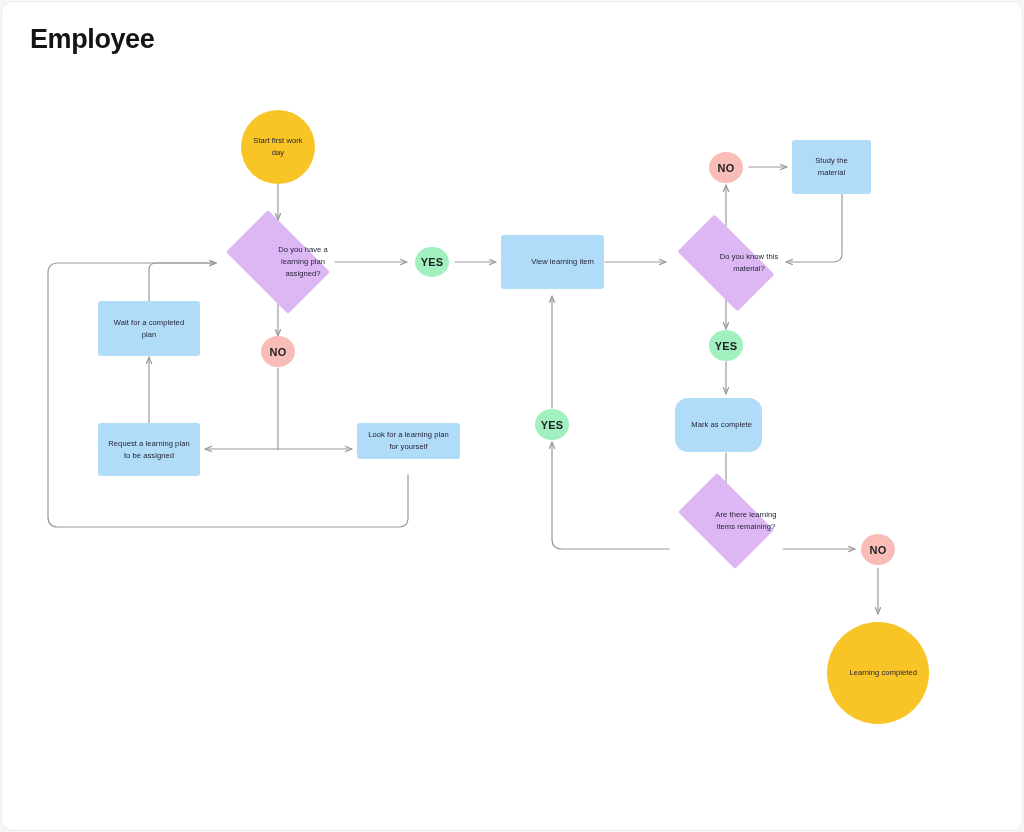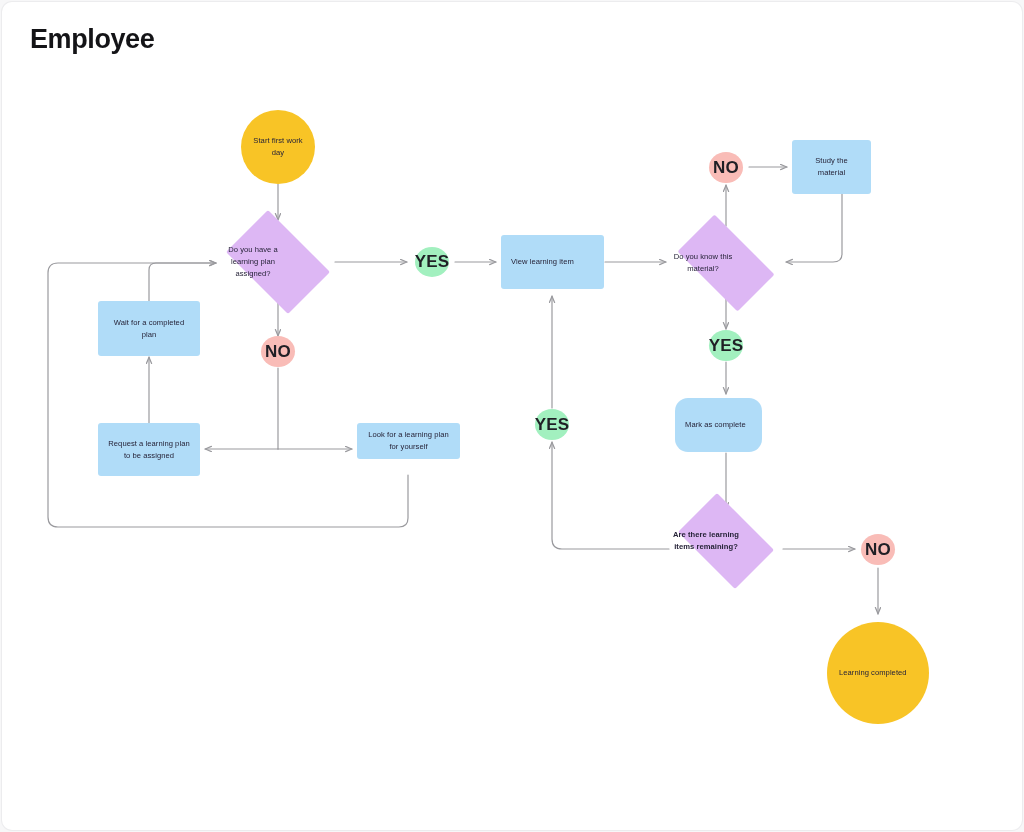--- a/index.html
+++ b/index.html
@@ -38,21 +38,21 @@
     left: 0; top: 0;
     width: 1020px;
     height: 828px;
     pointer-events: none;
   }
   .node {
     position: absolute;
     box-sizing: border-box;
     display: flex;
     align-items: center;
-    justify-content: flex-start;
+    justify-content: flex-end;
     text-align: center;
     color: #262338;
     font-size: 7.6px;
     line-height: 1.55;
     letter-spacing: 0.05px;
   }
   .node-process {
     background: #b0dcf8;
     border-radius: 3px;
   }
@@ -82,21 +82,21 @@
     position: relative;
     z-index: 2;
     max-width: 74px;
   }
   .badge {
     position: absolute;
     display: flex;
     align-items: center;
     justify-content: center;
     border-radius: 50%;
-    font-size: 17px;
+    font-size: 11px;
     font-weight: bold;
     letter-spacing: 0.2px;
     color: #1f1f25;
     box-sizing: border-box;
   }
   .badge-yes { background: #a2f0bf; }
   .badge-no  { background: #f9bcb7; }
 </style>
 </head>
 <body>
@@ -185,21 +185,21 @@
   </div>
 
   <div class="node node-process" style="left:790px; top:138px; width:79px; height:54px;">
     <span class="node-label">Study the material</span>
   </div>
 
   <div class="node node-process" style="left:673px; top:396px; width:87px; height:54px;border-radius:13px;">
     <span class="node-label">Mark as complete</span>
   </div>
 
-  <div class="node node-decision" style="left:667px; top:500px; width:114px; height:78px;font-weight:bold;">
+  <div class="node node-decision" style="left:667px; top:480px; width:114px; height:78px;">
     <span class="diamond-shape"></span>
     <span class="node-label">Are there learning items remaining?</span>
   </div>
 
   <div class="node node-terminator" style="left:825px; top:620px; width:102px; height:102px;">
     <span class="node-label">Learning completed</span>
   </div>
 
   <div class="badge badge-yes" style="left:413px; top:245px; width:34px; height:30px;">YES</div>
 

